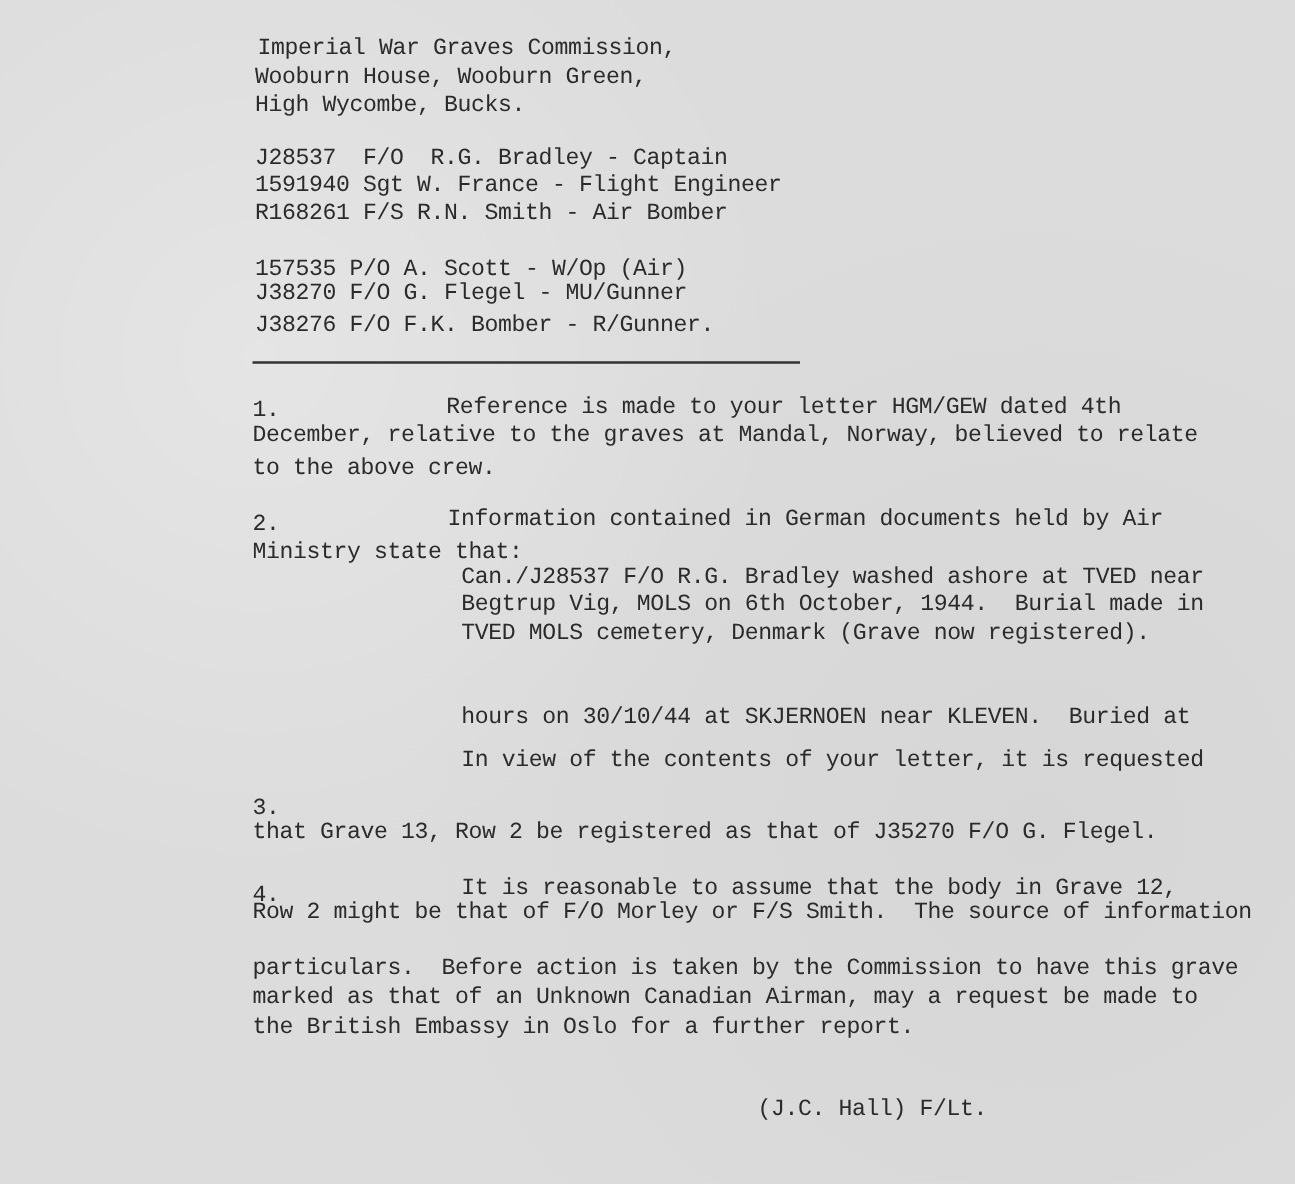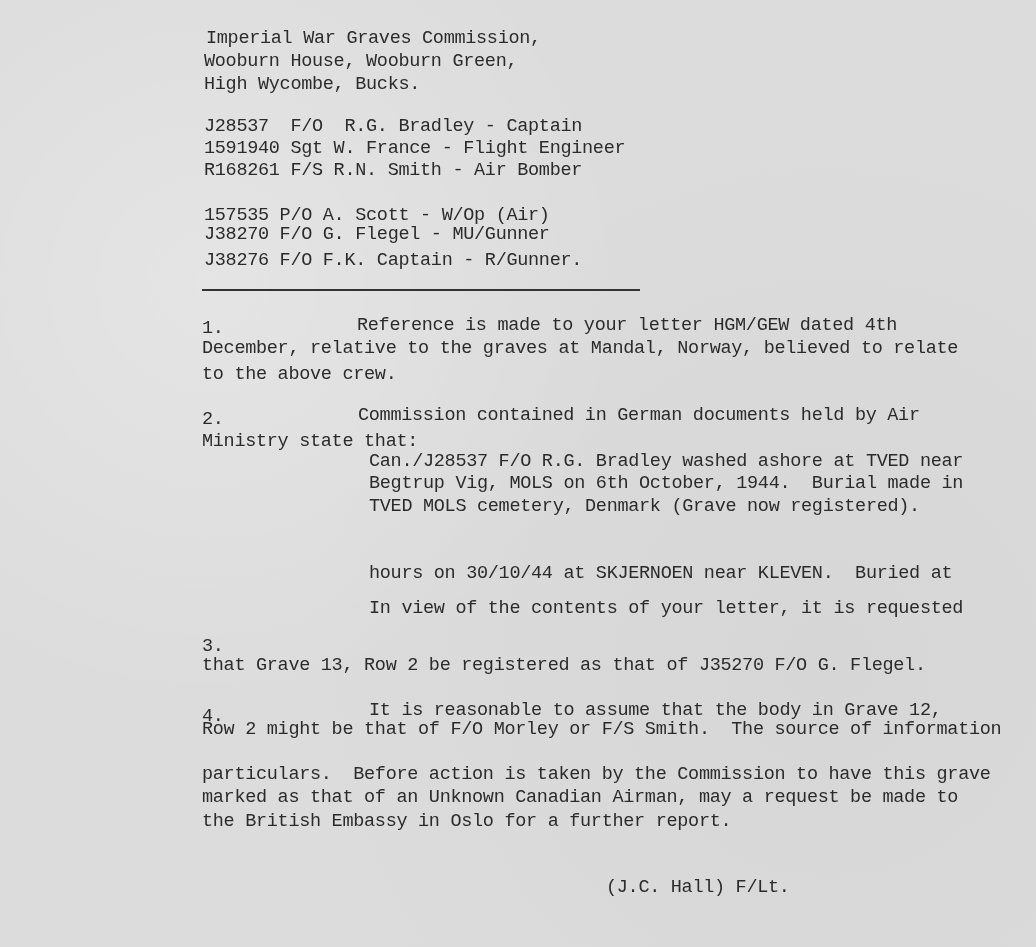--- a/index.html
+++ b/index.html
@@ -31,31 +31,31 @@
 
   <div class="line" style="left:206px; top:28px;">Imperial War Graves Commission,</div>
   <div class="line" style="left:204px; top:51px;">Wooburn House, Wooburn Green,</div>
   <div class="line" style="left:204px; top:74px;">High Wycombe, Bucks.</div>
 
   <div class="line" style="left:204px; top:116px;">J28537  F/O  R.G. Bradley - Captain</div>
   <div class="line" style="left:204px; top:138px;">1591940 Sgt W. France - Flight Engineer</div>
   <div class="line" style="left:204px; top:160px;">R168261 F/S R.N. Smith - Air Bomber</div>
   <div class="line" style="left:204px; top:205px;">157535 P/O A. Scott - W/Op (Air)</div>
   <div class="line" style="left:204px; top:224px;">J38270 F/O G. Flegel - MU/Gunner</div>
-  <div class="line" style="left:204px; top:250px;">J38276 F/O F.K. Captain - R/Gunner.</div>
+  <div class="line" style="left:204px; top:250px;">J38276 F/O F.K. Bomber - R/Gunner.</div>
 
   <div class="rule"></div>
 
   <div class="line" style="left:202px; top:318px;">1.</div>
   <div class="line" style="left:357px; top:315px;">Reference is made to your letter HGM/GEW dated 4th</div>
   <div class="line" style="left:202px; top:338px;">December, relative to the graves at Mandal, Norway, believed to relate</div>
   <div class="line" style="left:202px; top:364px;">to the above crew.</div>
 
   <div class="line" style="left:202px; top:409px;">2.</div>
-  <div class="line" style="left:358px; top:405px;">Commission contained in German documents held by Air</div>
+  <div class="line" style="left:358px; top:405px;">Information contained in German documents held by Air</div>
   <div class="line" style="left:202px; top:431px;">Ministry state that:</div>
 
   <div class="line" style="left:369px; top:451px;">Can./J28537 F/O R.G. Bradley washed ashore at TVED near</div>
   <div class="line" style="left:369px; top:473px;">Begtrup Vig, MOLS on 6th October, 1944.  Burial made in</div>
   <div class="line" style="left:369px; top:496px;">TVED MOLS cemetery, Denmark (Grave now registered).</div>
 
   <div class="line" style="left:369px; top:563px;">hours on 30/10/44 at SKJERNOEN near KLEVEN.  Buried at</div>
 
   <div class="line" style="left:202px; top:636px;">3.</div>
   <div class="line" style="left:369px; top:598px;text-align:center;">In view of the contents of your letter, it is requested</div>

